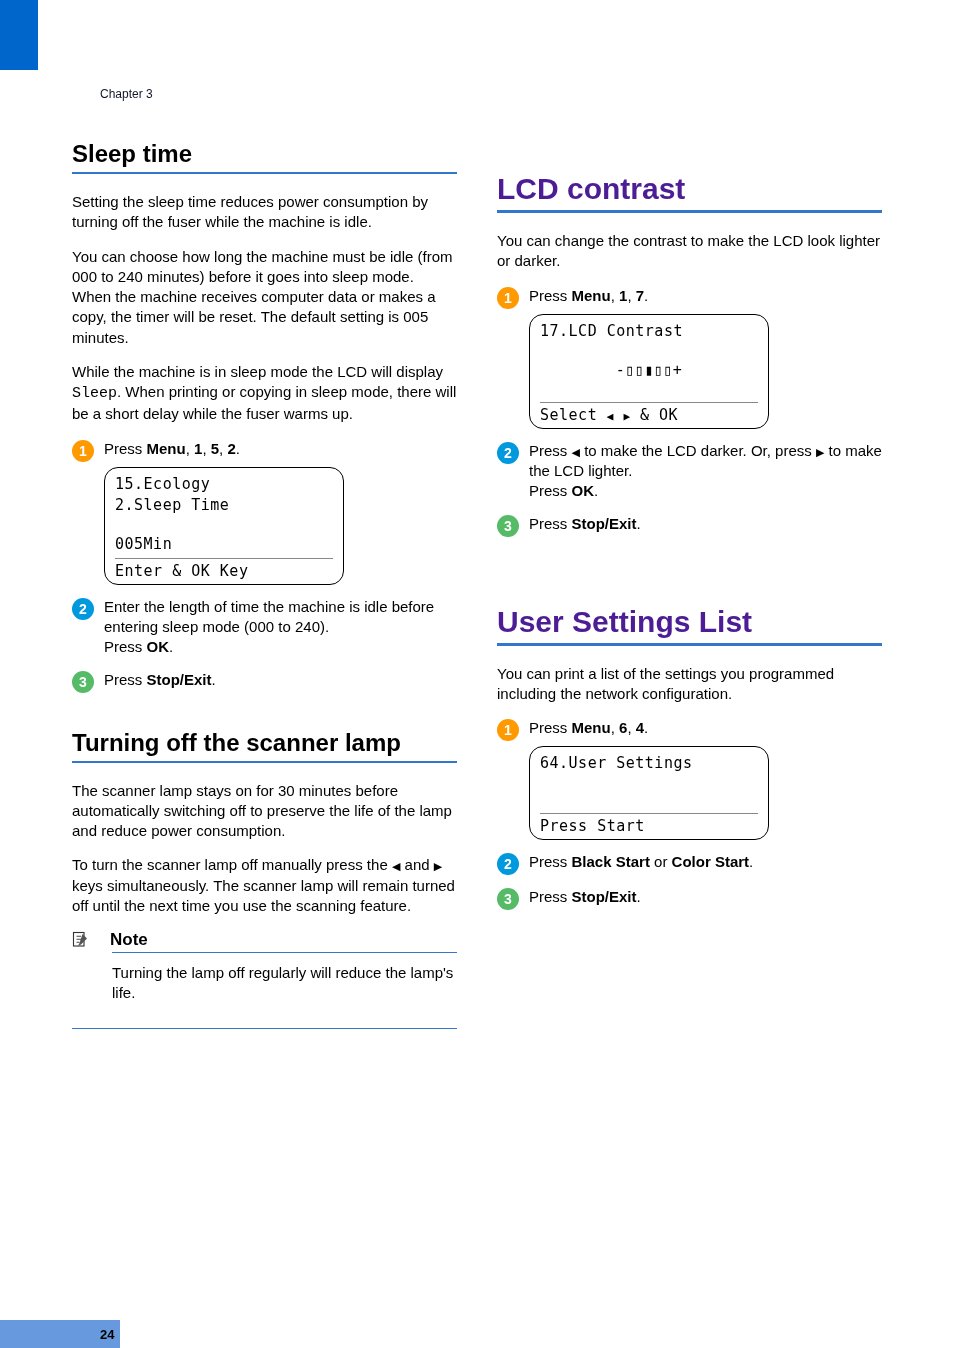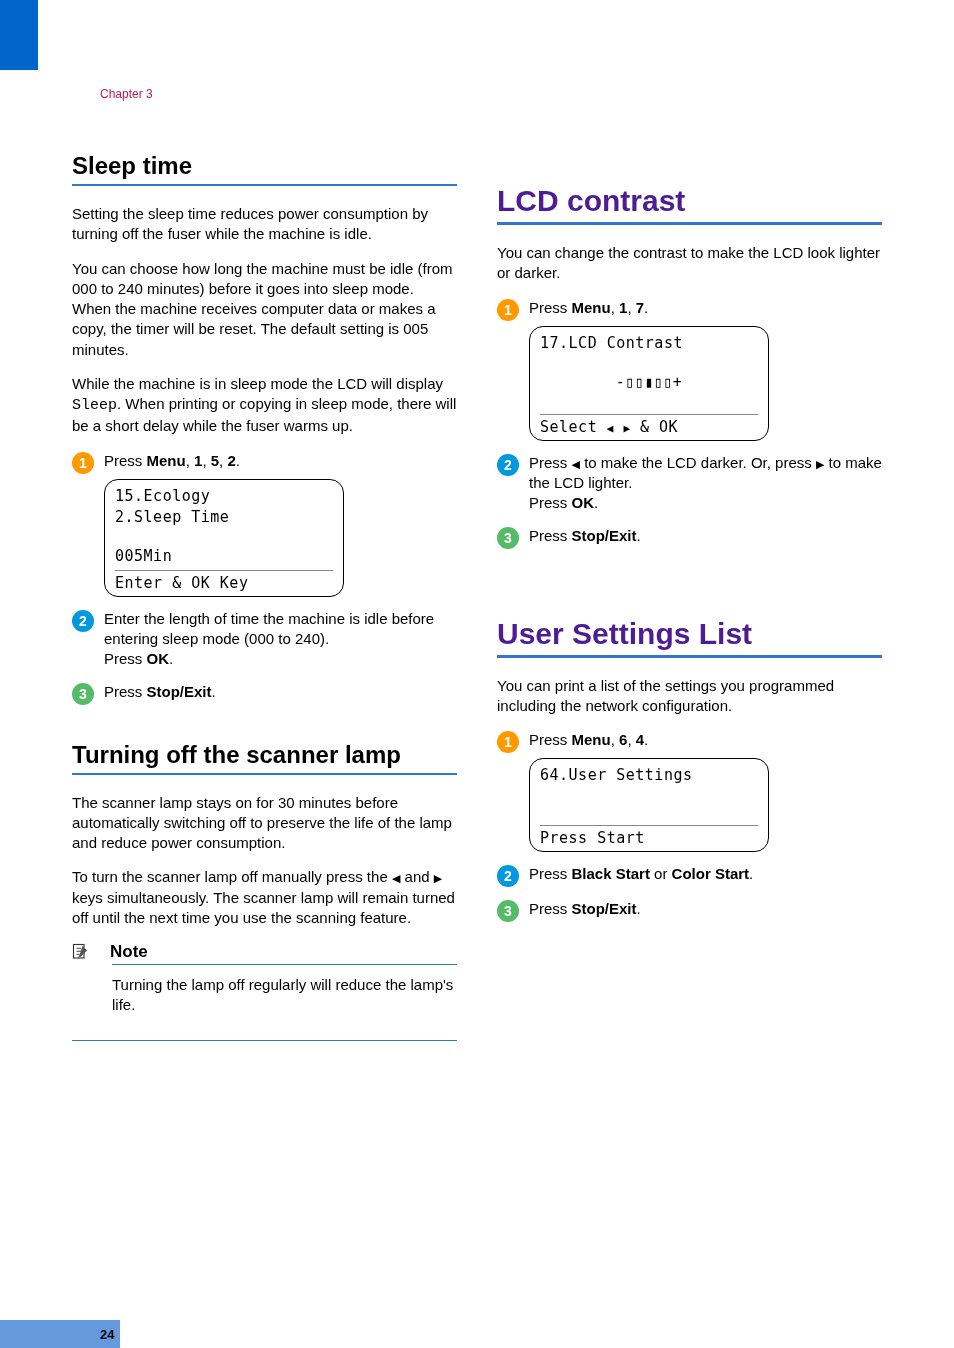--- a/index.html
+++ b/index.html
@@ -36,25 +36,25 @@
       left: 100px;
       font-size: 13px;
       font-weight: bold;
       color: #000;
     }
     .chapter-label {
       position: absolute;
       top: 87px;
       left: 100px;
       font-size: 12px;
-      color: #be185d;
+      color: #0f172a;
     }
     .content {
       position: absolute;
-      top: 152px;
+      top: 140px;
       left: 72px;
       right: 72px;
       display: flex;
       gap: 40px;
     }
     .column {
       flex: 1;
     }
     .column-left {
       max-width: 385px;

